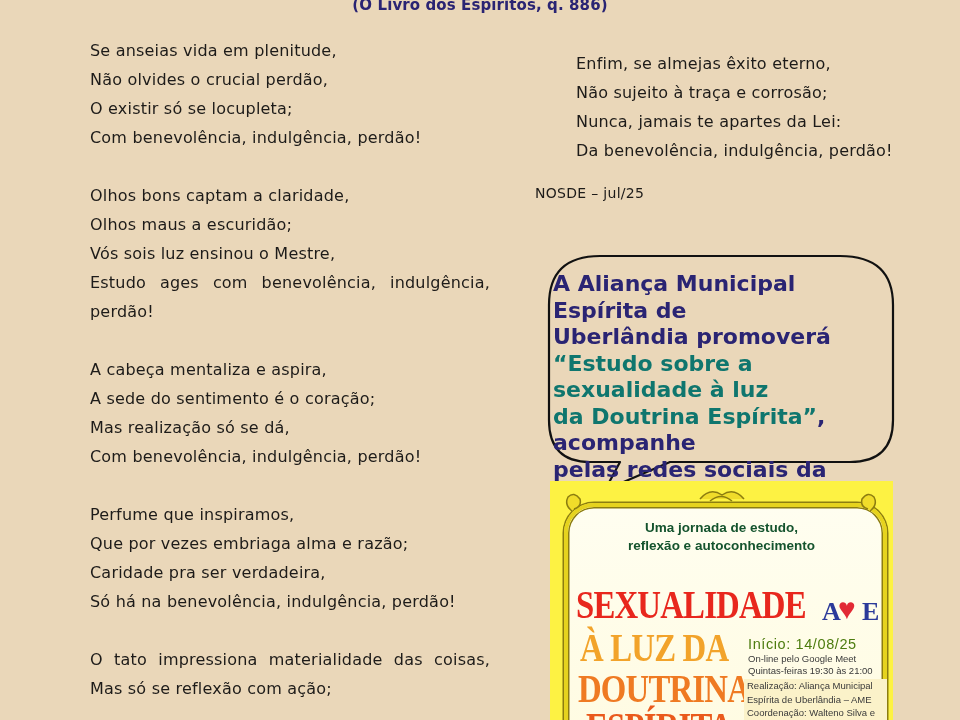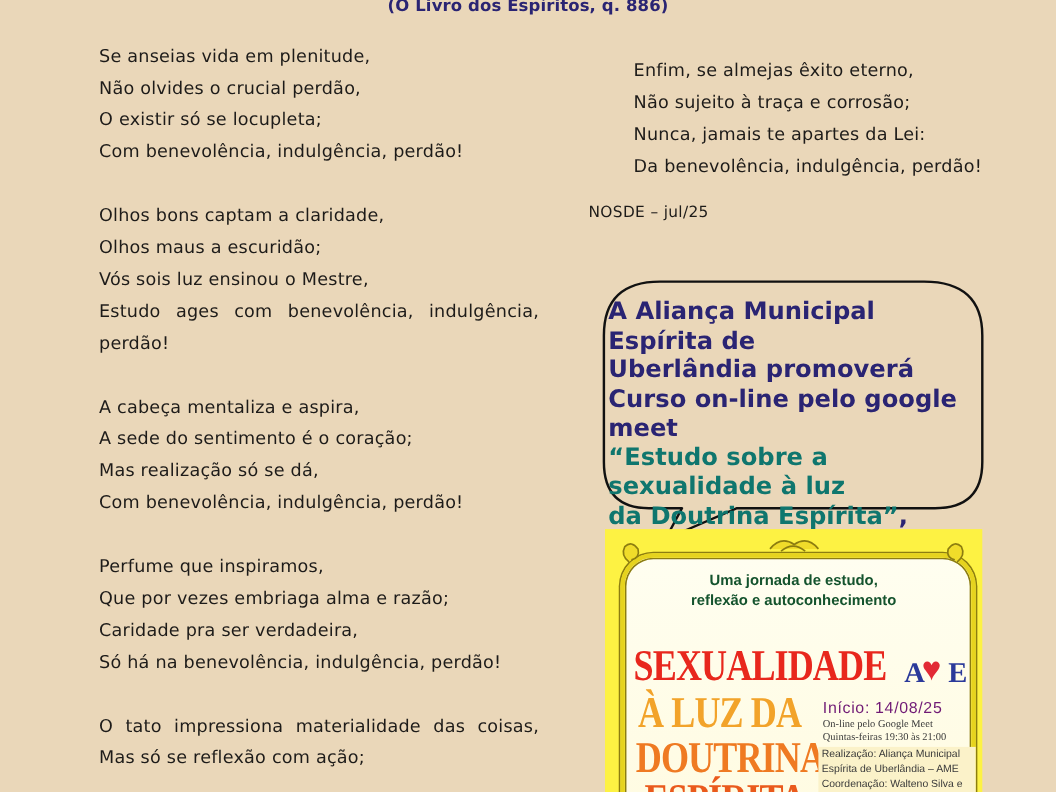--- a/index.html
+++ b/index.html
@@ -77,25 +77,25 @@
     position:absolute; left:272px; top:114px; width:60px; height:30px;
     font-family:"Liberation Serif", serif; font-size:26px; color:#2b3a9a; font-weight:bold;
   }
   .ame-logo .heart {
     position:absolute; left:16px; top:-1px; color:#e22a35; font-size:30px; line-height:30px;
   }
   .ame-logo .a { position:absolute; left:0; top:2px; }
   .ame-logo .e { position:absolute; left:40px; top:2px; }
   .poster-start {
     position:absolute; left:198px; top:155px;
-    font-family:"Liberation Sans", sans-serif; font-size:14.5px; color:#701a75; letter-spacing:0.6px;
+    font-family:"Liberation Sans", sans-serif; font-size:14.5px; color:#4d7c0f; letter-spacing:0.6px;
   }
   .poster-small {
     position:absolute; left:198px; top:172px;
-    font-family:Liberation Serif, serif; font-size:9.5px; line-height:12px; color:#3a3a3a;
+    font-family:Liberation Sans, sans-serif; font-size:9.5px; line-height:12px; color:#3a3a3a;
   }
   .poster-credits {
     position:absolute; left:194px; top:198px; width:140px; height:60px;
     background:#fbf2c9;
     font-family:"Liberation Sans", sans-serif; font-size:9.5px; line-height:13.5px; color:#3a3a3a;
     padding:0 0 0 3px;
   }
 </style>
 </head>
 <body>
@@ -142,21 +142,20 @@
   </div>
 </div>
 <div class="signature">NOSDE – jul/25</div>
 
 <svg class="bubble-svg" viewBox="0 0 960 720">
   <path d="M600,256 L840,256 Q893,256 893,305 L893,420 Q893,462 850,462 L670,462 L605,490 L620,462 L590,462 Q549,462 549,420 L549,305 Q549,256 600,256 Z" fill="#ead7b9" stroke="#111" stroke-width="2.2" stroke-linejoin="round"></path>
 </svg>
 <div class="bubble-text">
   <div>A Aliança Municipal Espírita de</div>
   <div>Uberlândia promoverá</div>
-  <div>Curso on-line pelo google meet</div>
   <div class="red">“Estudo sobre a sexualidade à luz</div>
   <div><span class="red">da Doutrina Espírita”</span><span>, acompanhe</span></div>
   <div>pelas redes sociais da AME.</div>
 </div>
 
 <div class="poster">
   <div class="poster-inner"></div>
   <svg class="poster-frame-orn" viewBox="0 0 343 239">
     <g fill="none" stroke="#8c7d10" stroke-width="1.5">
       <path d="M22,30 q-8,-6 -4,-14 q6,-6 12,2 q2,8 -6,10" fill="#f0dc2a"></path>

